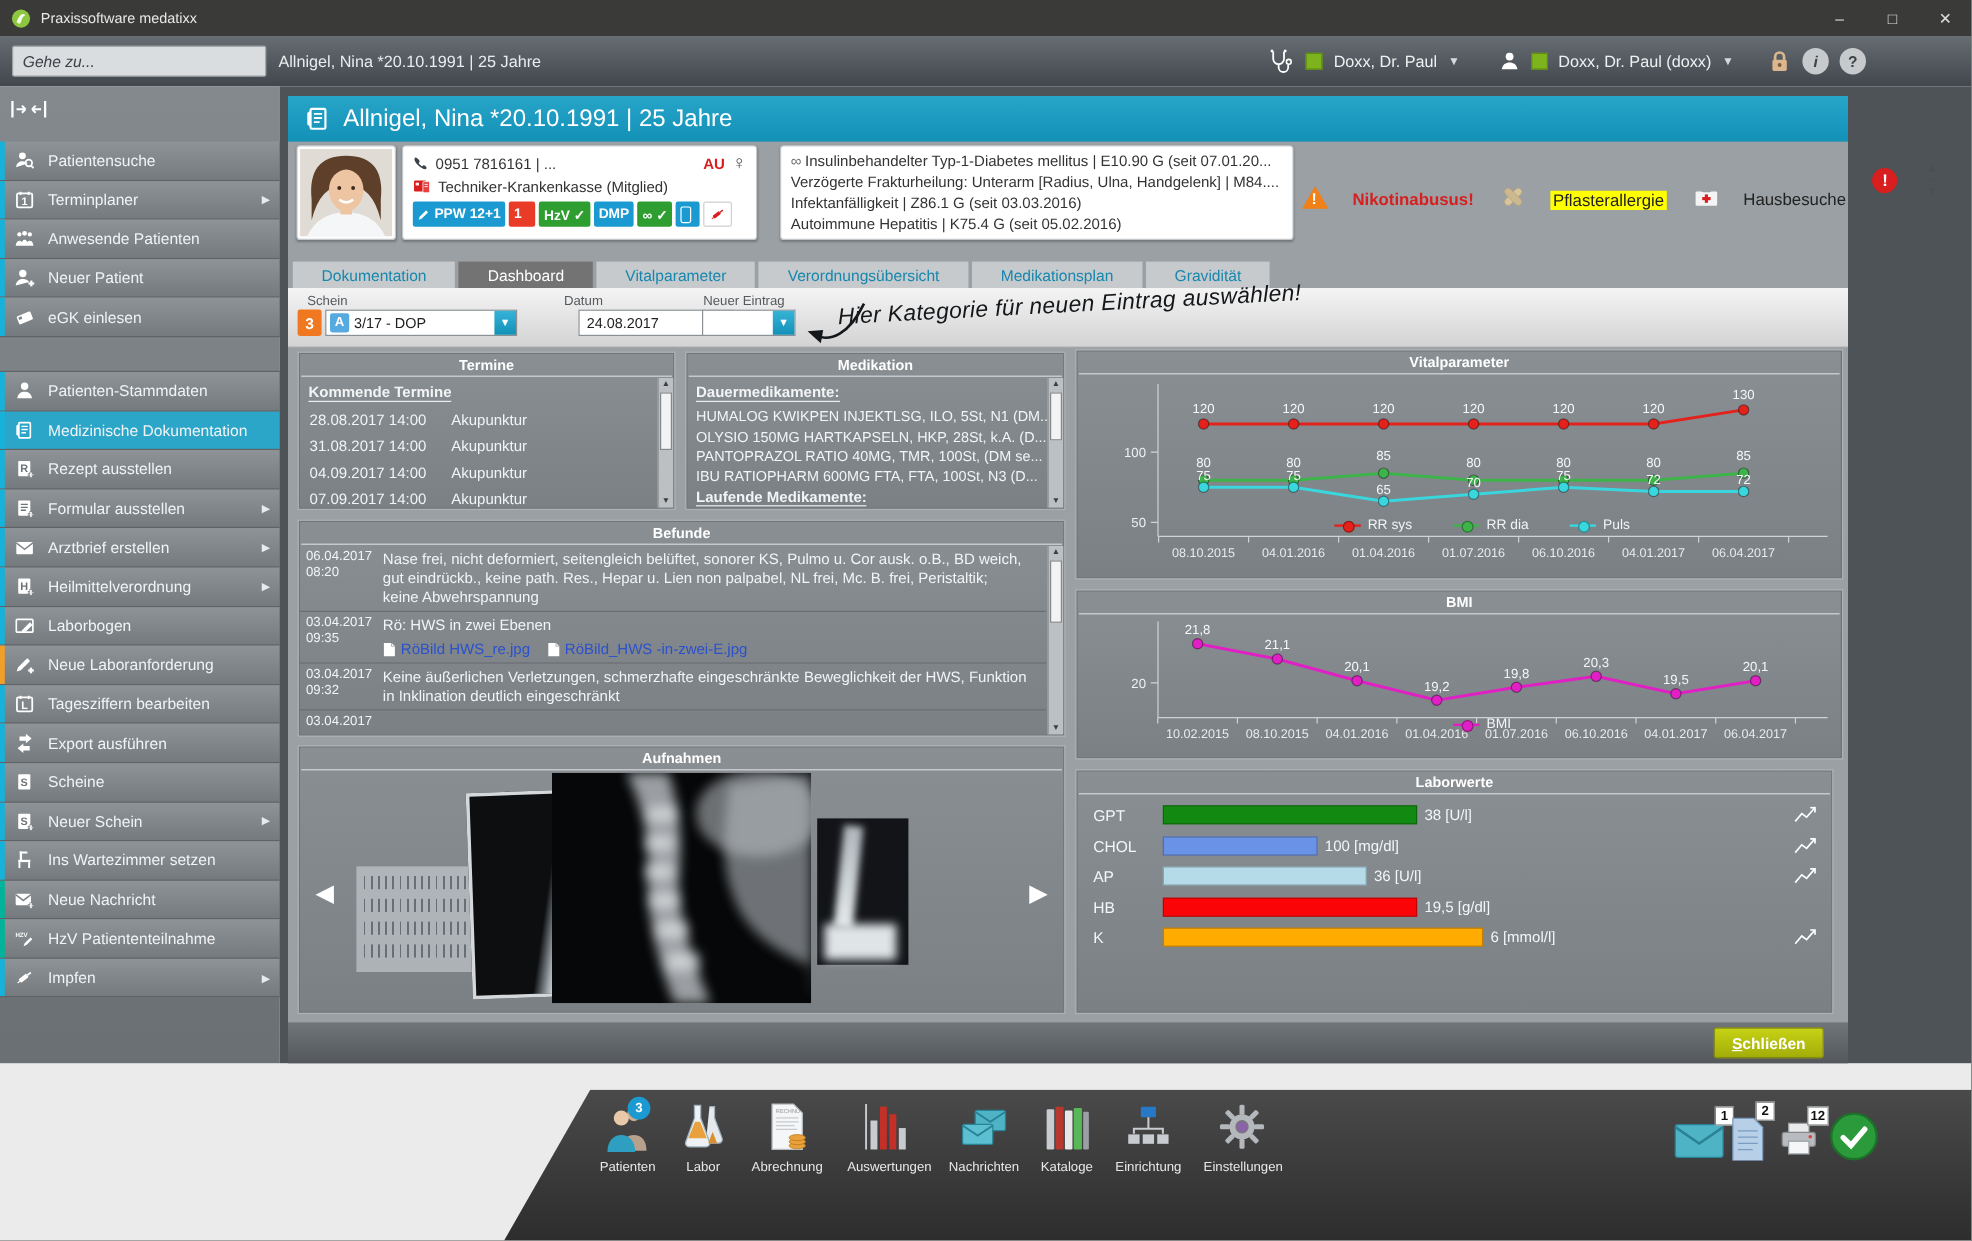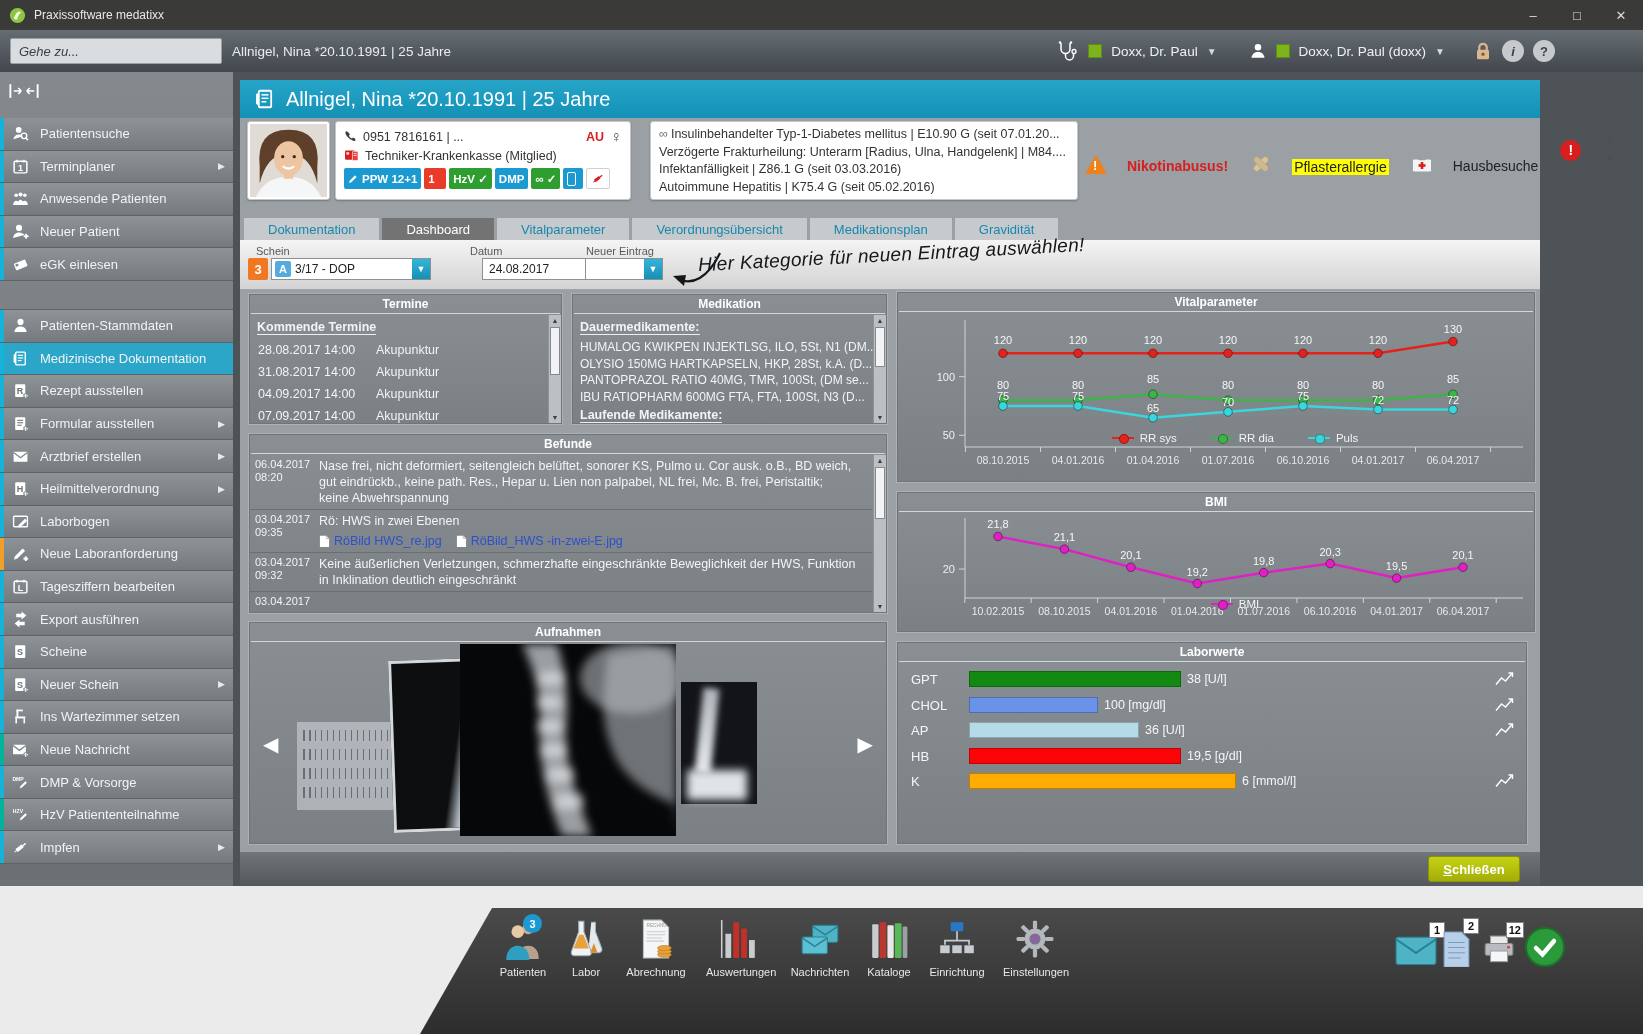--- a/index.html
+++ b/index.html
@@ -407,30 +407,20 @@
           <span class="stripe" style="background:#00b49b"></span>
           <span class="micon">
             <svg viewBox="0 0 16 16">
               <rect x="1" y="3.5" width="12" height="9" rx="0.8" fill="#fff"></rect>
               <path d="M1 4.2l6 4.6 6-4.6" fill="none" stroke="#80868a" stroke-width="1.2"></path>
               <rect x="10.8" y="12" width="4.4" height="1.8" fill="#fff" stroke="#6d7276" stroke-width="0.5"></rect>
               <rect x="12.1" y="10.7" width="1.8" height="4.4" fill="#fff" stroke="#6d7276" stroke-width="0.5"></rect>
             </svg>
           </span>
           <span class="mlabel">Neue Nachricht</span>
-        </div>
-        <div class="mitem">
-          <span class="stripe" style="background:#16b2d9"></span>
-          <span class="micon">
-            <svg viewBox="0 0 20 16">
-              <text x="0.5" y="6.5" font-size="6" font-weight="bold" fill="#fff" font-family="Liberation Sans,sans-serif">DMP</text>
-              <path d="M9 15l1-2.8 5.5-5.5c.4-.4 2.2 1.4 1.8 1.8L11.8 14z" fill="#fff"></path>
-            </svg>
-          </span>
-          <span class="mlabel">DMP &amp; Vorsorge</span>
         </div>
         <div class="mitem">
           <span class="stripe" style="background:#00b49b"></span>
           <span class="micon">
             <svg viewBox="0 0 20 16">
               <text x="1" y="6.5" font-size="6" font-weight="bold" fill="#fff" font-family="Liberation Sans,sans-serif">HZV</text>
               <path d="M9 15l1-2.8 5.5-5.5c.4-.4 2.2 1.4 1.8 1.8L11.8 14z" fill="#fff"></path>
             </svg>
           </span>
           <span class="mlabel">HzV Patiententeilnahme</span>

